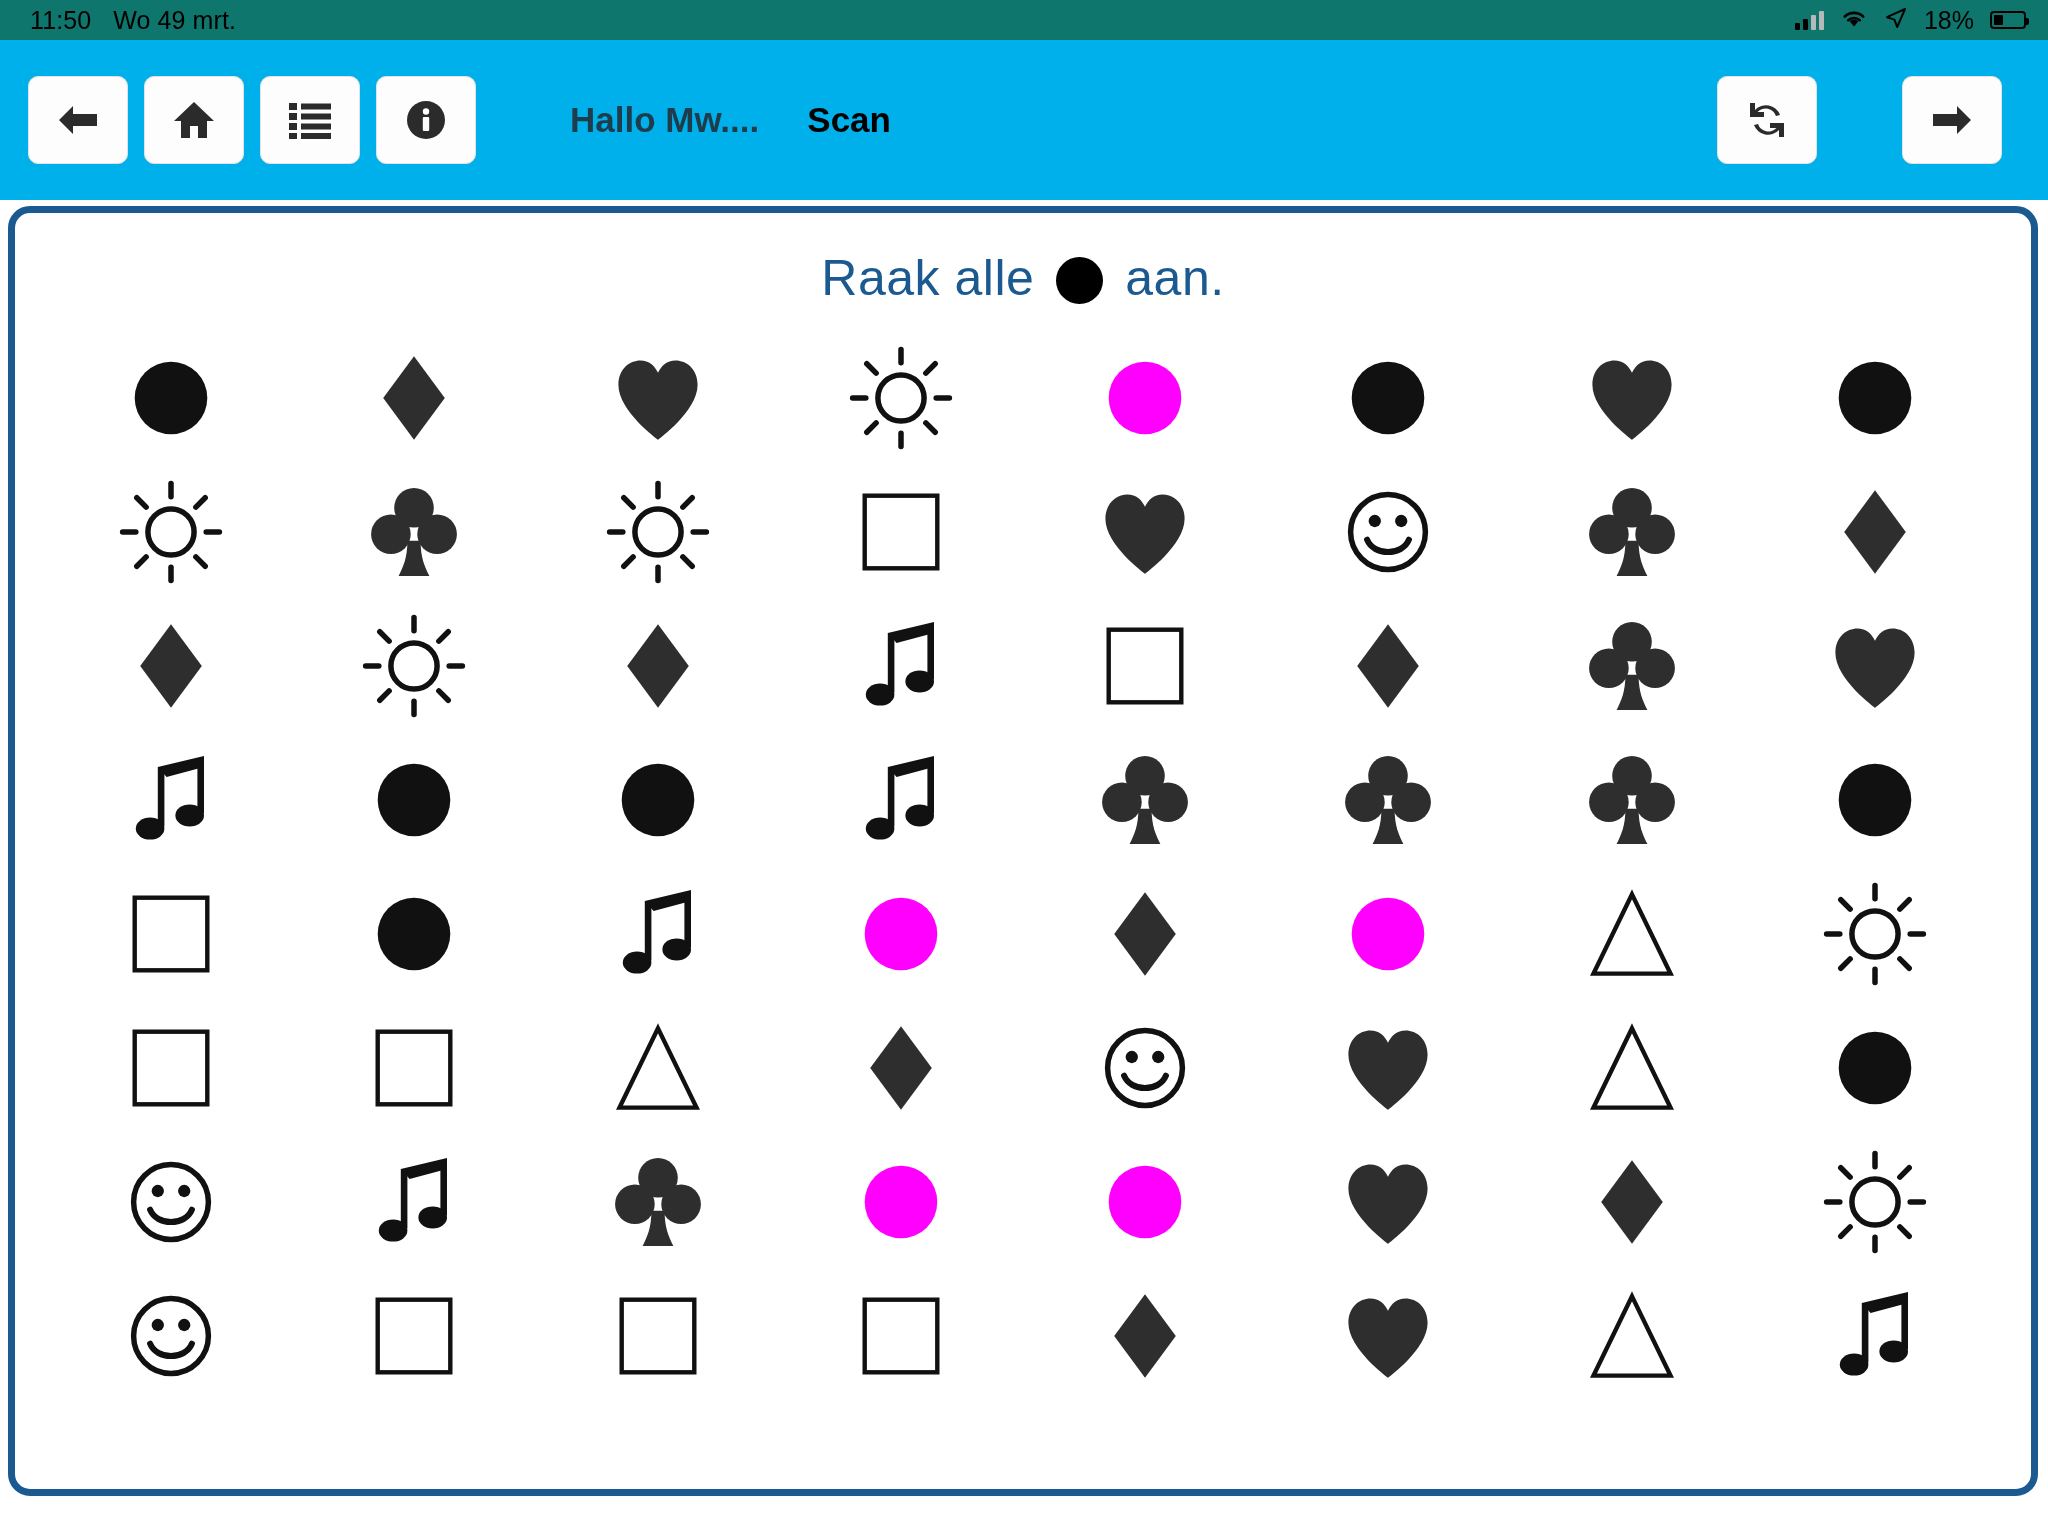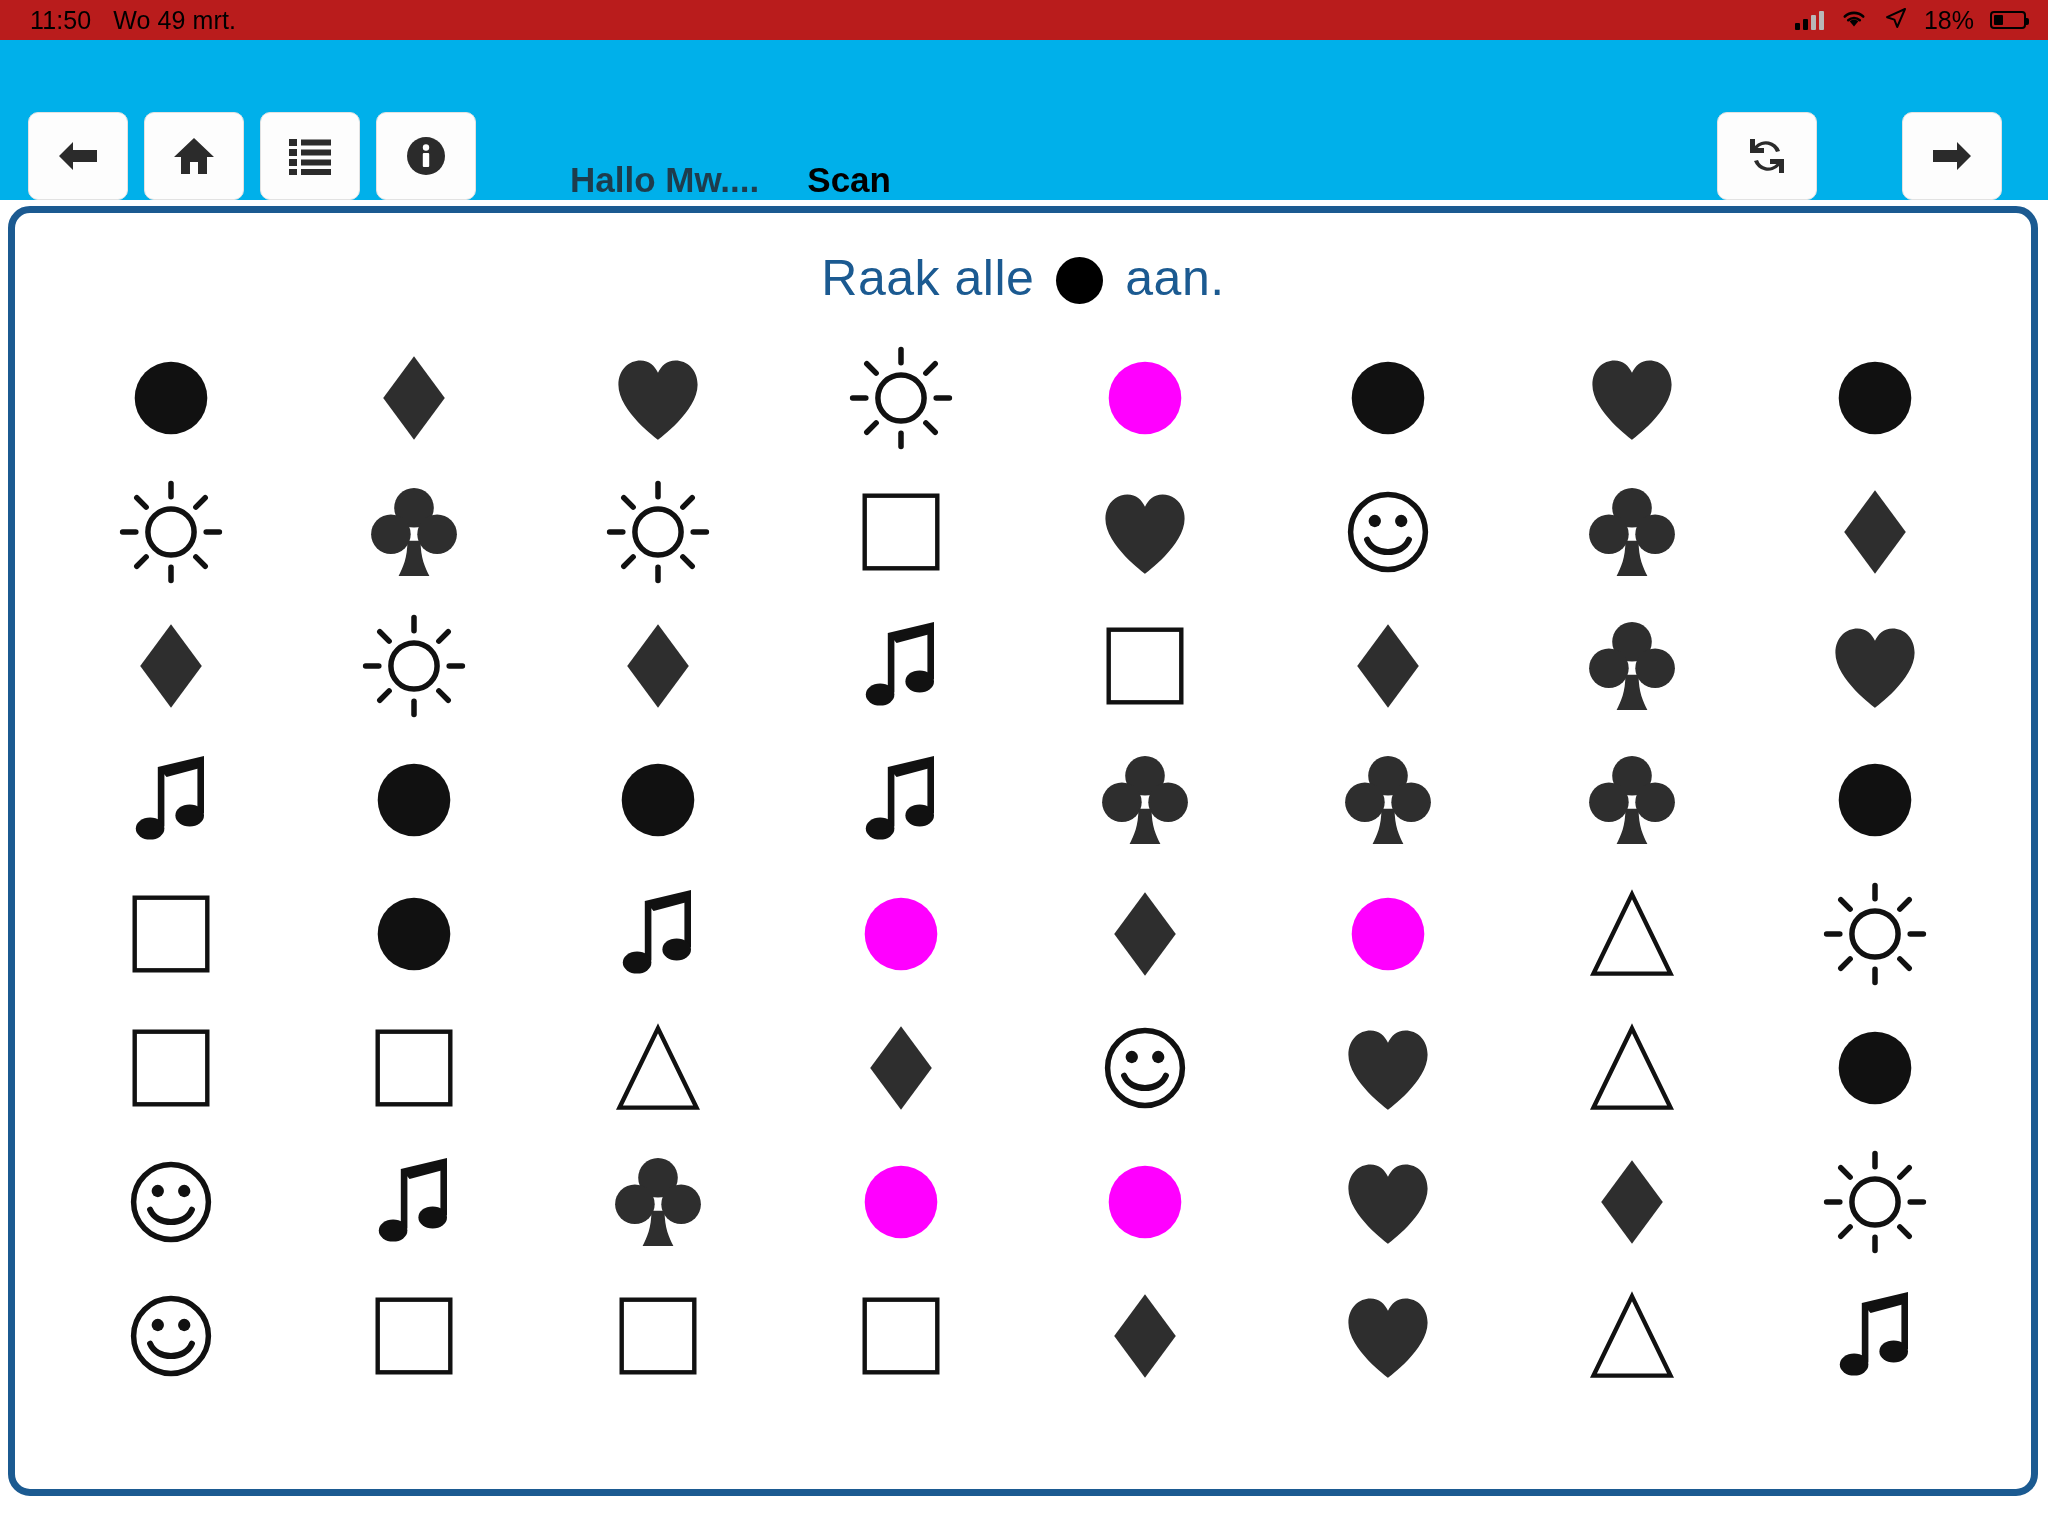--- a/index.html
+++ b/index.html
@@ -11,21 +11,21 @@
     width: 2048px;
     height: 1536px;
     font-family: "Liberation Sans", sans-serif;
     overflow: hidden;
     position: relative;
   }
 
   
   #status-bar {
     height: 40px;
-    background: #b91c1c;
+    background: #0f766e;
     display: flex;
     align-items: center;
     justify-content: space-between;
     padding: 0 22px 0 30px;
     box-sizing: border-box;
   }
   .status-left {
     display: flex;
     align-items: center;
     gap: 22px;
@@ -87,21 +87,21 @@
     width: 33%;
     background: #000;
     border-radius: 1px;
   }
 
   
   #toolbar {
     height: 160px;
     background: #00b0ea;
     display: flex;
-    align-items: flex-end;
+    align-items: center;
     padding: 0 28px;
     box-sizing: border-box;
     position: relative;
   }
   .tb-btn {
     width: 100px;
     height: 88px;
     background: #fdfdfd;
     border: 1px solid #e2e2e2;
     border-radius: 10px;

